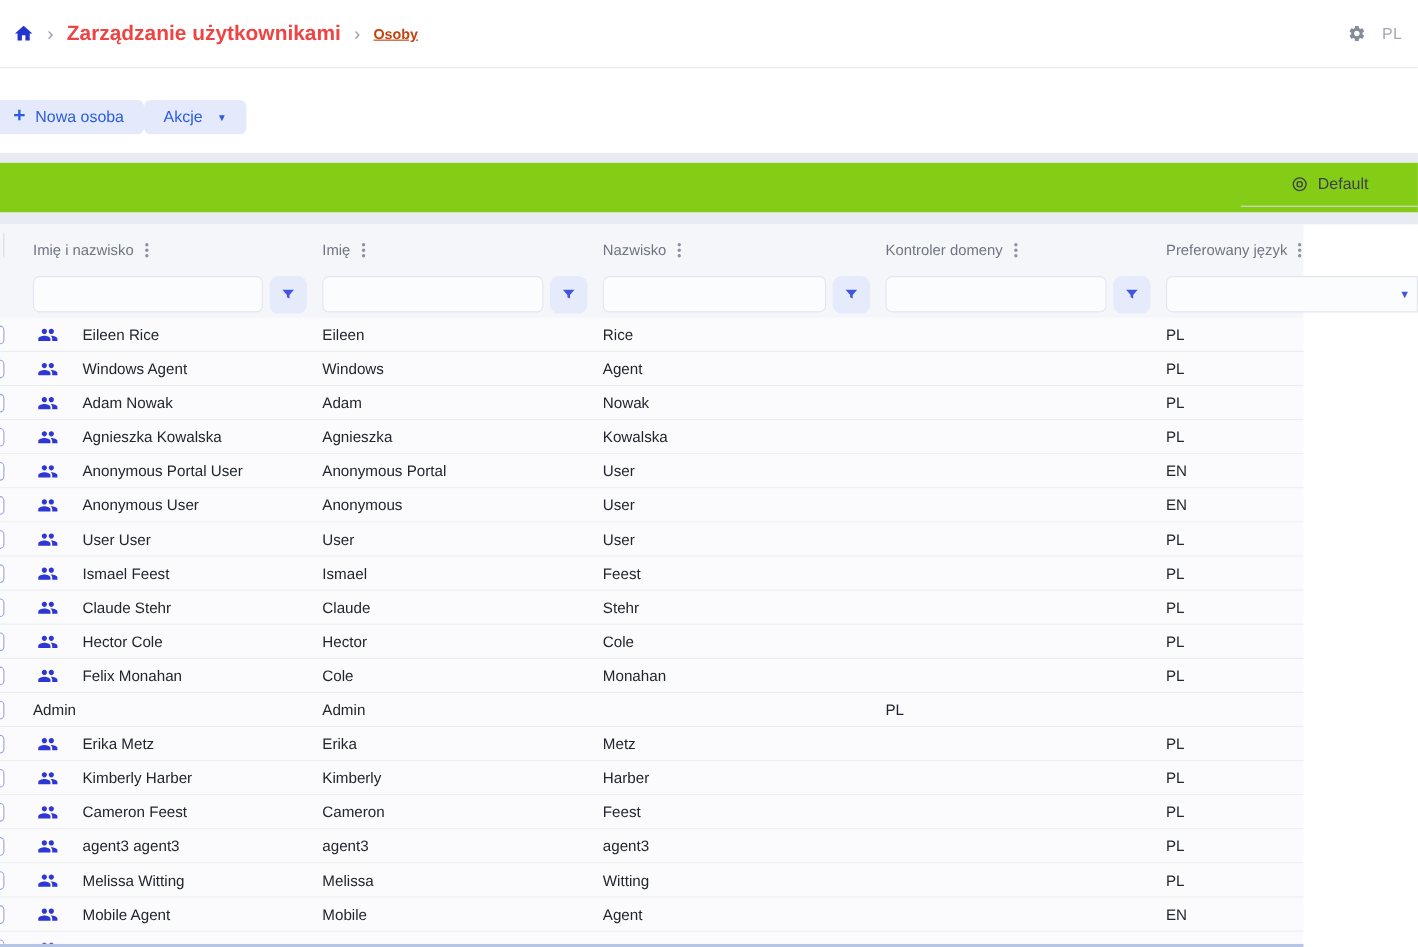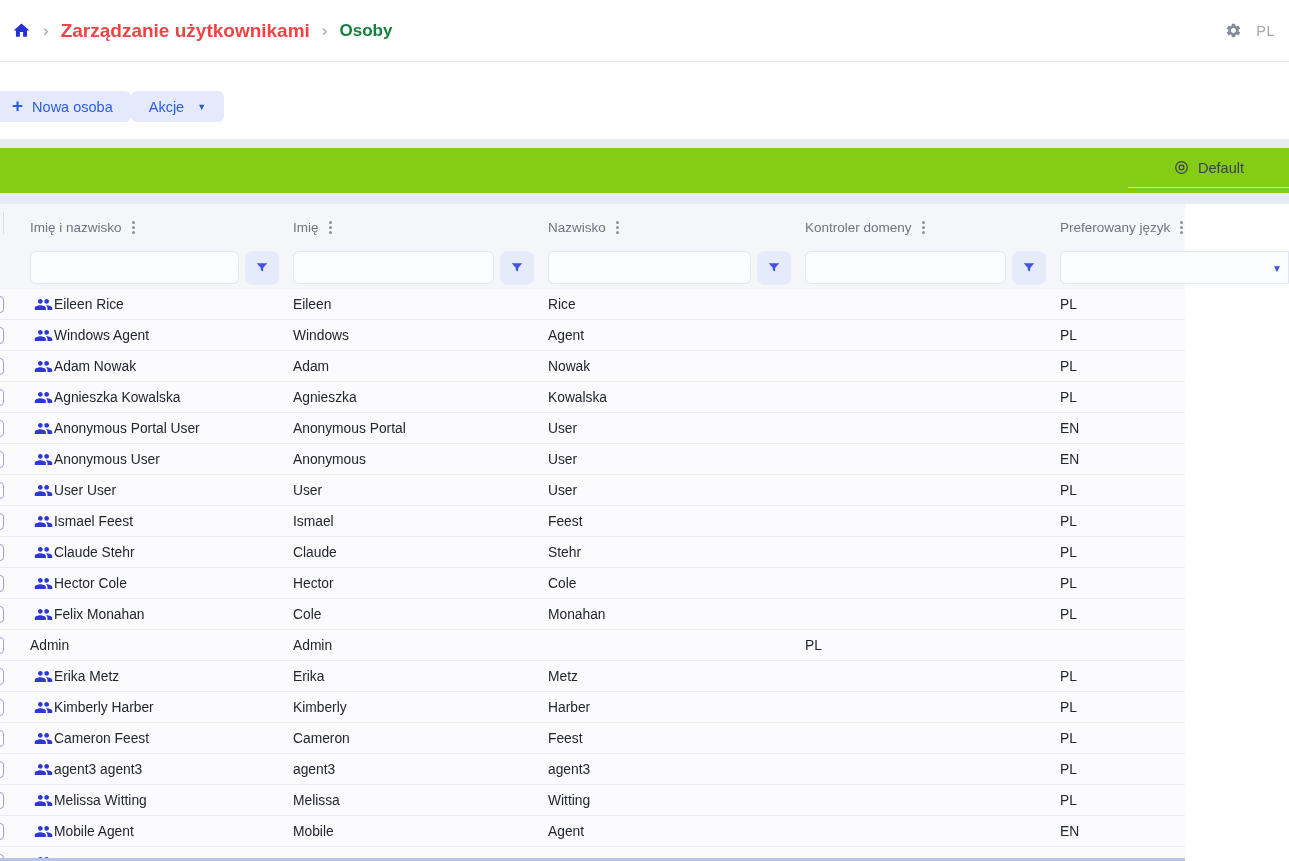--- a/index.html
+++ b/index.html
@@ -5,21 +5,21 @@
   * { margin:0; padding:0; box-sizing:border-box; }
   html,body { width:1289px; height:861px; overflow:hidden; background:#ffffff;
               font-family:"Liberation Sans", sans-serif; color:#20242e; }
 
   
   .breadcrumb-bar { height:62px; display:flex; align-items:center; padding:0 14px 0 12px;
                     border-bottom:1px solid #e8e9ed; }
   .crumb-home { display:flex; align-items:center; cursor:pointer; }
   .crumb-sep { color:#9aa0ab; font-size:17px; margin:0 12px; line-height:1; }
   .crumb-link { font-weight:bold; font-size:19px; color:#ef4444; cursor:pointer; }
-  .crumb-current { font-weight:bold; font-size:17px; color:#15803d; cursor:pointer; }
+  .crumb-current { font-weight:bold; font-size:13px; color:#c2410c; text-decoration:underline; cursor:pointer; }
   .topbar-right { margin-left:auto; display:flex; align-items:center; gap:14px; }
   .gear { color:#858c9a; display:flex; align-items:center; cursor:pointer; }
   .locale { color:#a2a8b3; font-size:14.5px; letter-spacing:.5px; cursor:pointer; }
 
   
   .action-bar { height:77px; display:flex; align-items:center; padding-top:12px; }
   .btn { background:#e4e9fb; color:#2b5ce0; border:none; border-radius:6px; height:31px;
          font-size:14.5px; font-family:inherit; display:flex; align-items:center; gap:9px;
          padding:0 18px; cursor:pointer; }
   .btn-new { margin-left:-6px; }
@@ -59,21 +59,21 @@
   .filter-select { position:relative; height:33px; background:#fbfcfe; border:1px solid #e3e6f0;
                    border-radius:6px 0 0 6px; width:calc(100% + 2px); cursor:pointer; }
   .filter-select .sel-caret { position:absolute; right:6px; top:11px; font-size:10px; color:#4355d9; }
 
   .grid-body { background:#ffffff; }
   .grid-row { height:31px; align-items:center; background:#fbfbfd; border-bottom:1px solid #ebecef;
               position:relative; cursor:pointer; }
   .row-gutter { position:relative; height:100%; }
   .row-checkbox { position:absolute; left:-13px; top:7px; width:17px; height:17px; background:#ffffff;
                   border:1.5px solid #99a1e6; border-radius:4px; cursor:pointer; }
-  .cell-fullname { display:flex; align-items:center; gap:1px; padding-left:4px;text-align:center; }
+  .cell-fullname { display:flex; align-items:center; gap:22px; padding-left:4px;text-align:center; }
   .cell-text { font-size:13.8px; color:#22262f; white-space:nowrap; }
   .person-ic { display:flex; align-items:center; flex:0 0 auto; }
 
   .partial-row { height:11px; overflow:hidden; }
   .partial-row .grid-row { border-bottom:none; }
   .bottom-line { height:3px; background:#b7c4e4; }
 </style>
 </head>
 <body>
 

